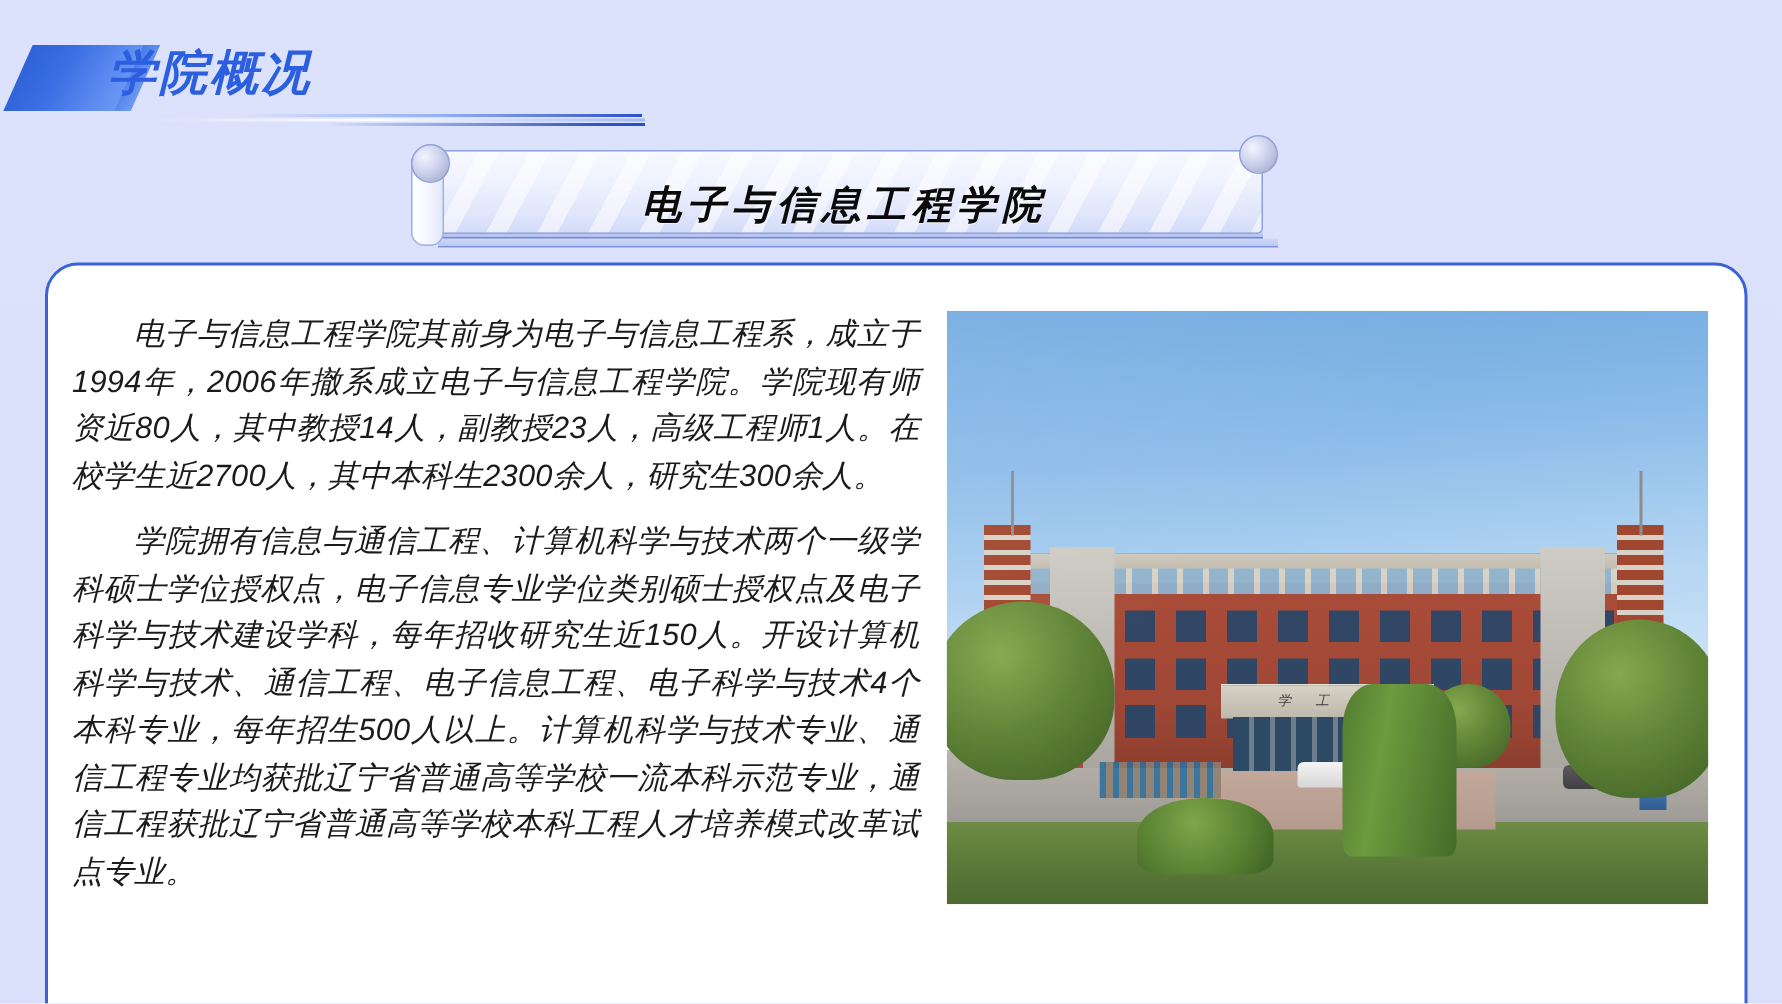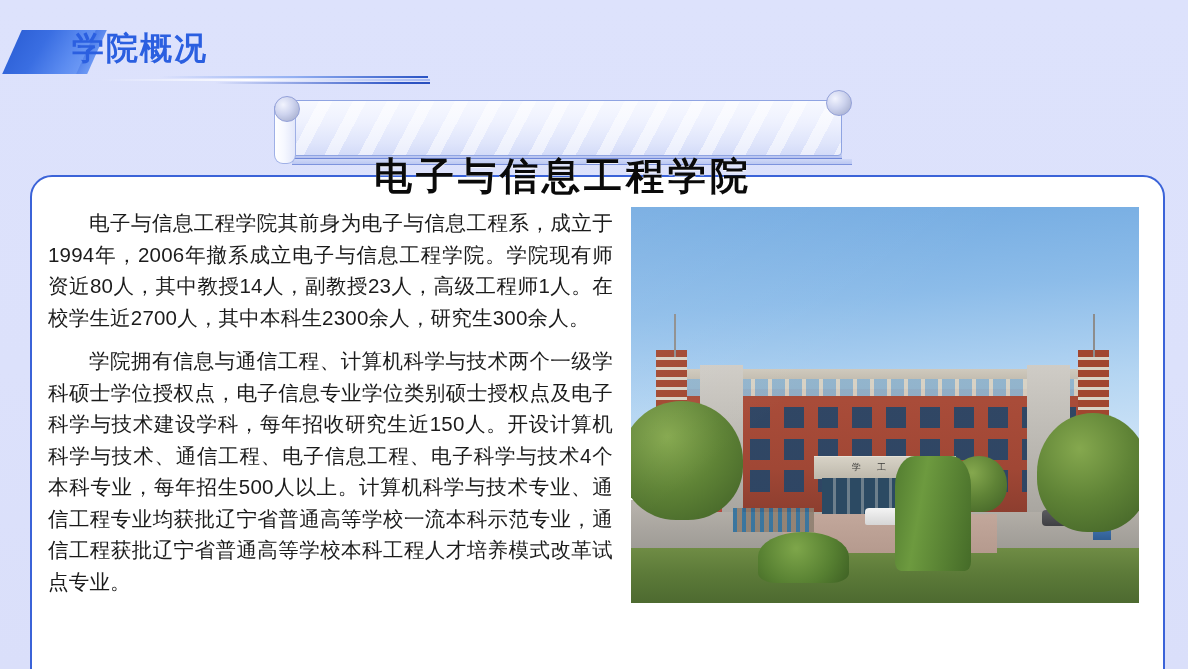--- a/index.html
+++ b/index.html
@@ -14,20 +14,21 @@
     font-family: "Liberation Sans", sans-serif;
     position: relative;
   }
 
   
   .slide {
     position: absolute;
     inset: 0;
     background: linear-gradient(180deg, #dde2fc 0%, #dce1fb 55%, #dadffa 100%);
     overflow: hidden;
+    font-style: italic;
   }
 
   
   .header {
     position: absolute;
     left: 0;
     top: 22px;
     width: 100%;
     height: 62px;
   }
@@ -170,28 +171,27 @@
   .banner-title {
     position: absolute;
     left: 18px;
     top: 8px;
     width: 558px;
     height: 72px;
     display: flex;
     align-items: center;
     justify-content: center;
     font-family: "Liberation Serif", "DejaVu Serif", serif;
-    font-size: 38px;
+    font-size: 26px;
     font-weight: bold;
     color: #0a0a0a;
     letter-spacing: 4px;
     white-space: nowrap;
     z-index: 5;
     text-shadow: 0 1px 0 rgba(255,255,255,0.7);
-    margin-top: 40px;
   }
 
   
   .card {
     position: absolute;
     left: 30px;
     top: 175px;
     width: 1135px;
     height: 524px;
     background: #ffffff;

